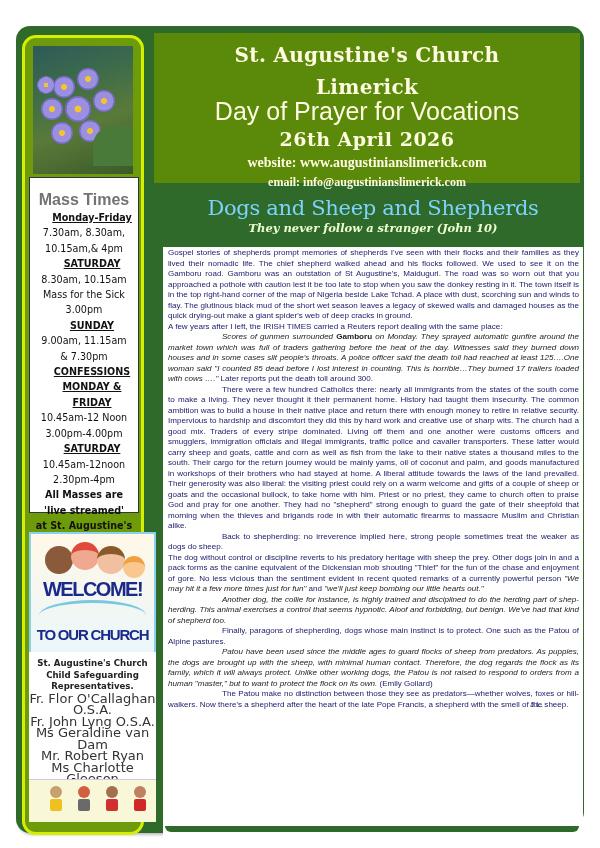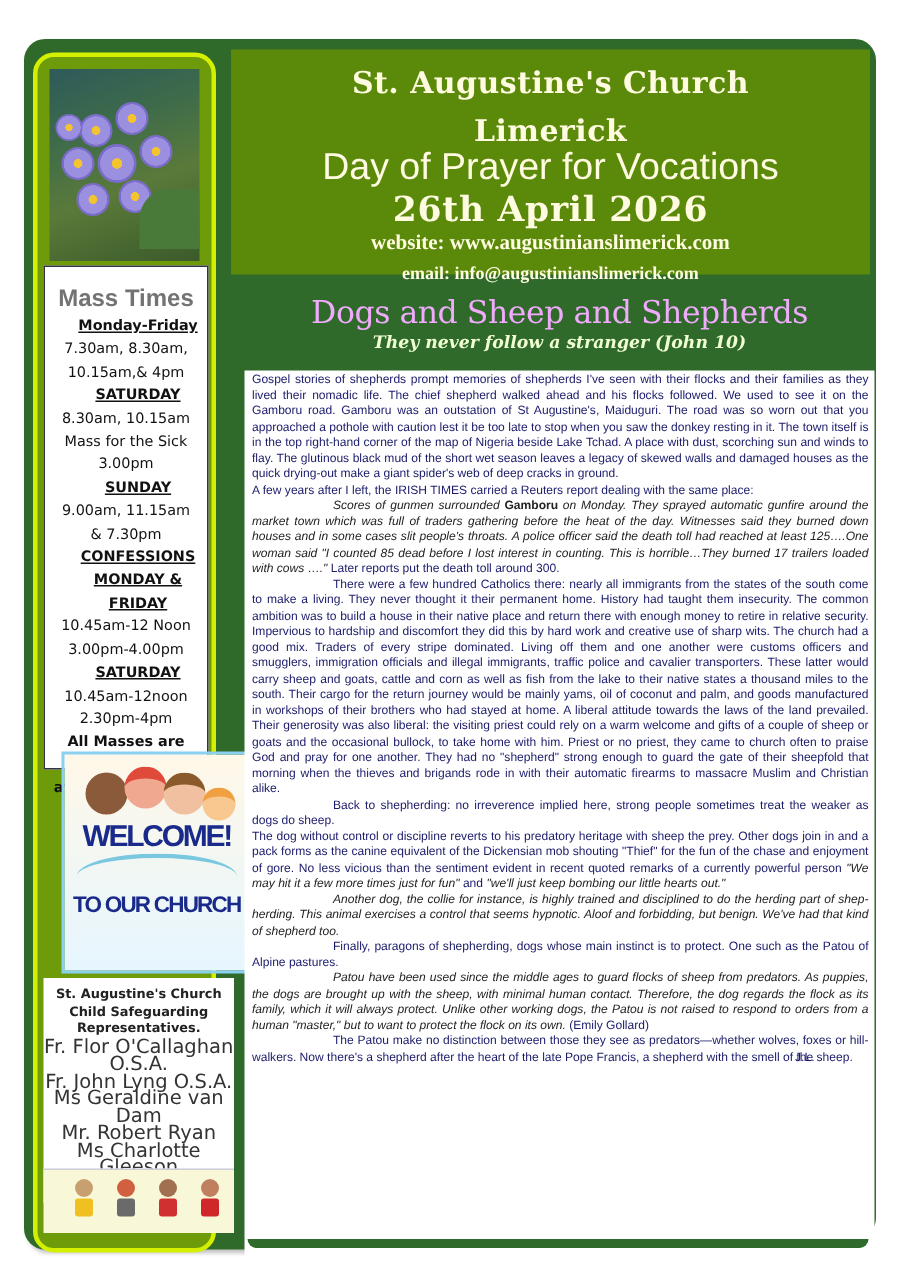--- a/index.html
+++ b/index.html
@@ -32,23 +32,23 @@
     position: absolute; left: 29px; top: 177px; width: 110px; height: 336px;
     background: #ffffff; border: 1px solid #334; box-sizing: border-box;
     text-align: center; font-family: "DejaVu Sans", sans-serif; font-size: 9.6px;
     line-height: 15.4px; color: #111;
   }
   .mass-title { font-family: "Liberation Sans", sans-serif; font-weight: bold; font-size: 16px; color: #737373; line-height: 20px; margin-top: 12px; }
   .mass-box .u { text-decoration: underline; font-weight: bold; padding-left: 16px; }
   .mass-box .b { font-weight: bold; }
 
   .welcome {
-    position: absolute; left: 29px; top: 501px; width: 127px; height: 148px;
+    position: absolute; left: 29px; top: 532px; width: 127px; height: 148px;
     background: linear-gradient(180deg,#fff8e8 0%, #e6f6ff 100%);
-    border: 2px solid #8ad0f0; box-sizing: border-box; overflow: hidden; margin-left: 12px;
+    border: 2px solid #8ad0f0; box-sizing: border-box; overflow: hidden;
   }
   .kid { position: absolute; width: 28px; height: 28px; border-radius: 50%; }
   .welcome-t1 { position: absolute; left: 0; right: 0; top: 44px; text-align: center; font-weight: bold; font-size: 20px; color: #1a2a8a; letter-spacing: -1.5px; font-family: "Liberation Sans", sans-serif; }
   .banner { position: absolute; left: 8px; right: 8px; top: 66px; height: 28px; border-top: 3px solid #7ac8e0; border-radius: 50% 50% 0 0; }
   .welcome-t2 { position: absolute; left: 0; right: 0; top: 92px; text-align: center; font-weight: bold; font-size: 15px; color: #1a2a8a; letter-spacing: -1.2px; font-family: "Liberation Sans", sans-serif; }
 
   .safeguard {
     position: absolute; left: 29px; top: 652px; width: 127px; height: 150px;
     background: #ffffff; text-align: center; box-sizing: border-box; padding-top: 6px;
   }
@@ -62,29 +62,29 @@
   .stick .head { width: 12px; height: 12px; border-radius: 50%; margin: 0 auto; }
   .stick .body { width: 12px; height: 12px; margin: 1px auto 0; border-radius: 2px; }
 
   
   .header {
     position: absolute; left: 154px; top: 33px; width: 426px; height: 150px;
     background: #5b8a0a; text-align: center; color: #fffbe0;
   }
   .h-church { font-family: "DejaVu Serif", serif; font-weight: bold; font-size: 20px; line-height: 20px; margin-top: 12px; letter-spacing: 0.3px; }
   .h-day { font-family: "Liberation Sans", sans-serif; font-size: 25px; line-height: 29px; }
-  .h-date { font-family: "DejaVu Serif", serif; font-weight: bold; font-size: 23px; line-height: 27px; letter-spacing: 0.5px; }
+  .h-date { font-family: "DejaVu Serif", serif; font-weight: bold; font-size: 19px; line-height: 27px; letter-spacing: 0.5px; }
   .h-web { font-family: "Liberation Serif", serif; font-weight: bold; font-size: 14px; line-height: 18px; margin-top: 1px; }
   .h-email { font-family: "Liberation Serif", serif; font-weight: bold; font-size: 12px; line-height: 20px; }
 
   .article-head {
     position: absolute; left: 163px; top: 193px; width: 420px; height: 48px;
     background: #2f6a2a; text-align: center;
   }
-  .a-title { font-family: "DejaVu Serif", serif; font-size: 21px; color: #f0abfc; line-height: 26px; margin-top: 2px; letter-spacing: -0.3px; }
+  .a-title { font-family: "DejaVu Serif", serif; font-size: 21px; color: #7dd3fc; line-height: 26px; margin-top: 2px; letter-spacing: -0.3px; }
   .a-sub { font-family: "DejaVu Serif", serif; font-style: italic; font-weight: bold; font-size: 11.5px; color: #f0ffd0; line-height: 15px; }
 
   .article {
     position: absolute; left: 163px; top: 247px; width: 420px; height: 741px;
     background: #ffffff; padding: 1px 4px 0 5px; box-sizing: border-box;
     font-family: "Liberation Sans", sans-serif; font-size: 8.05px; line-height: 10.5px;
     color: #1a1a6a; text-align: justify;
   }
   .article p { margin: 0; }
   .article .ind { text-indent: 54px; }

